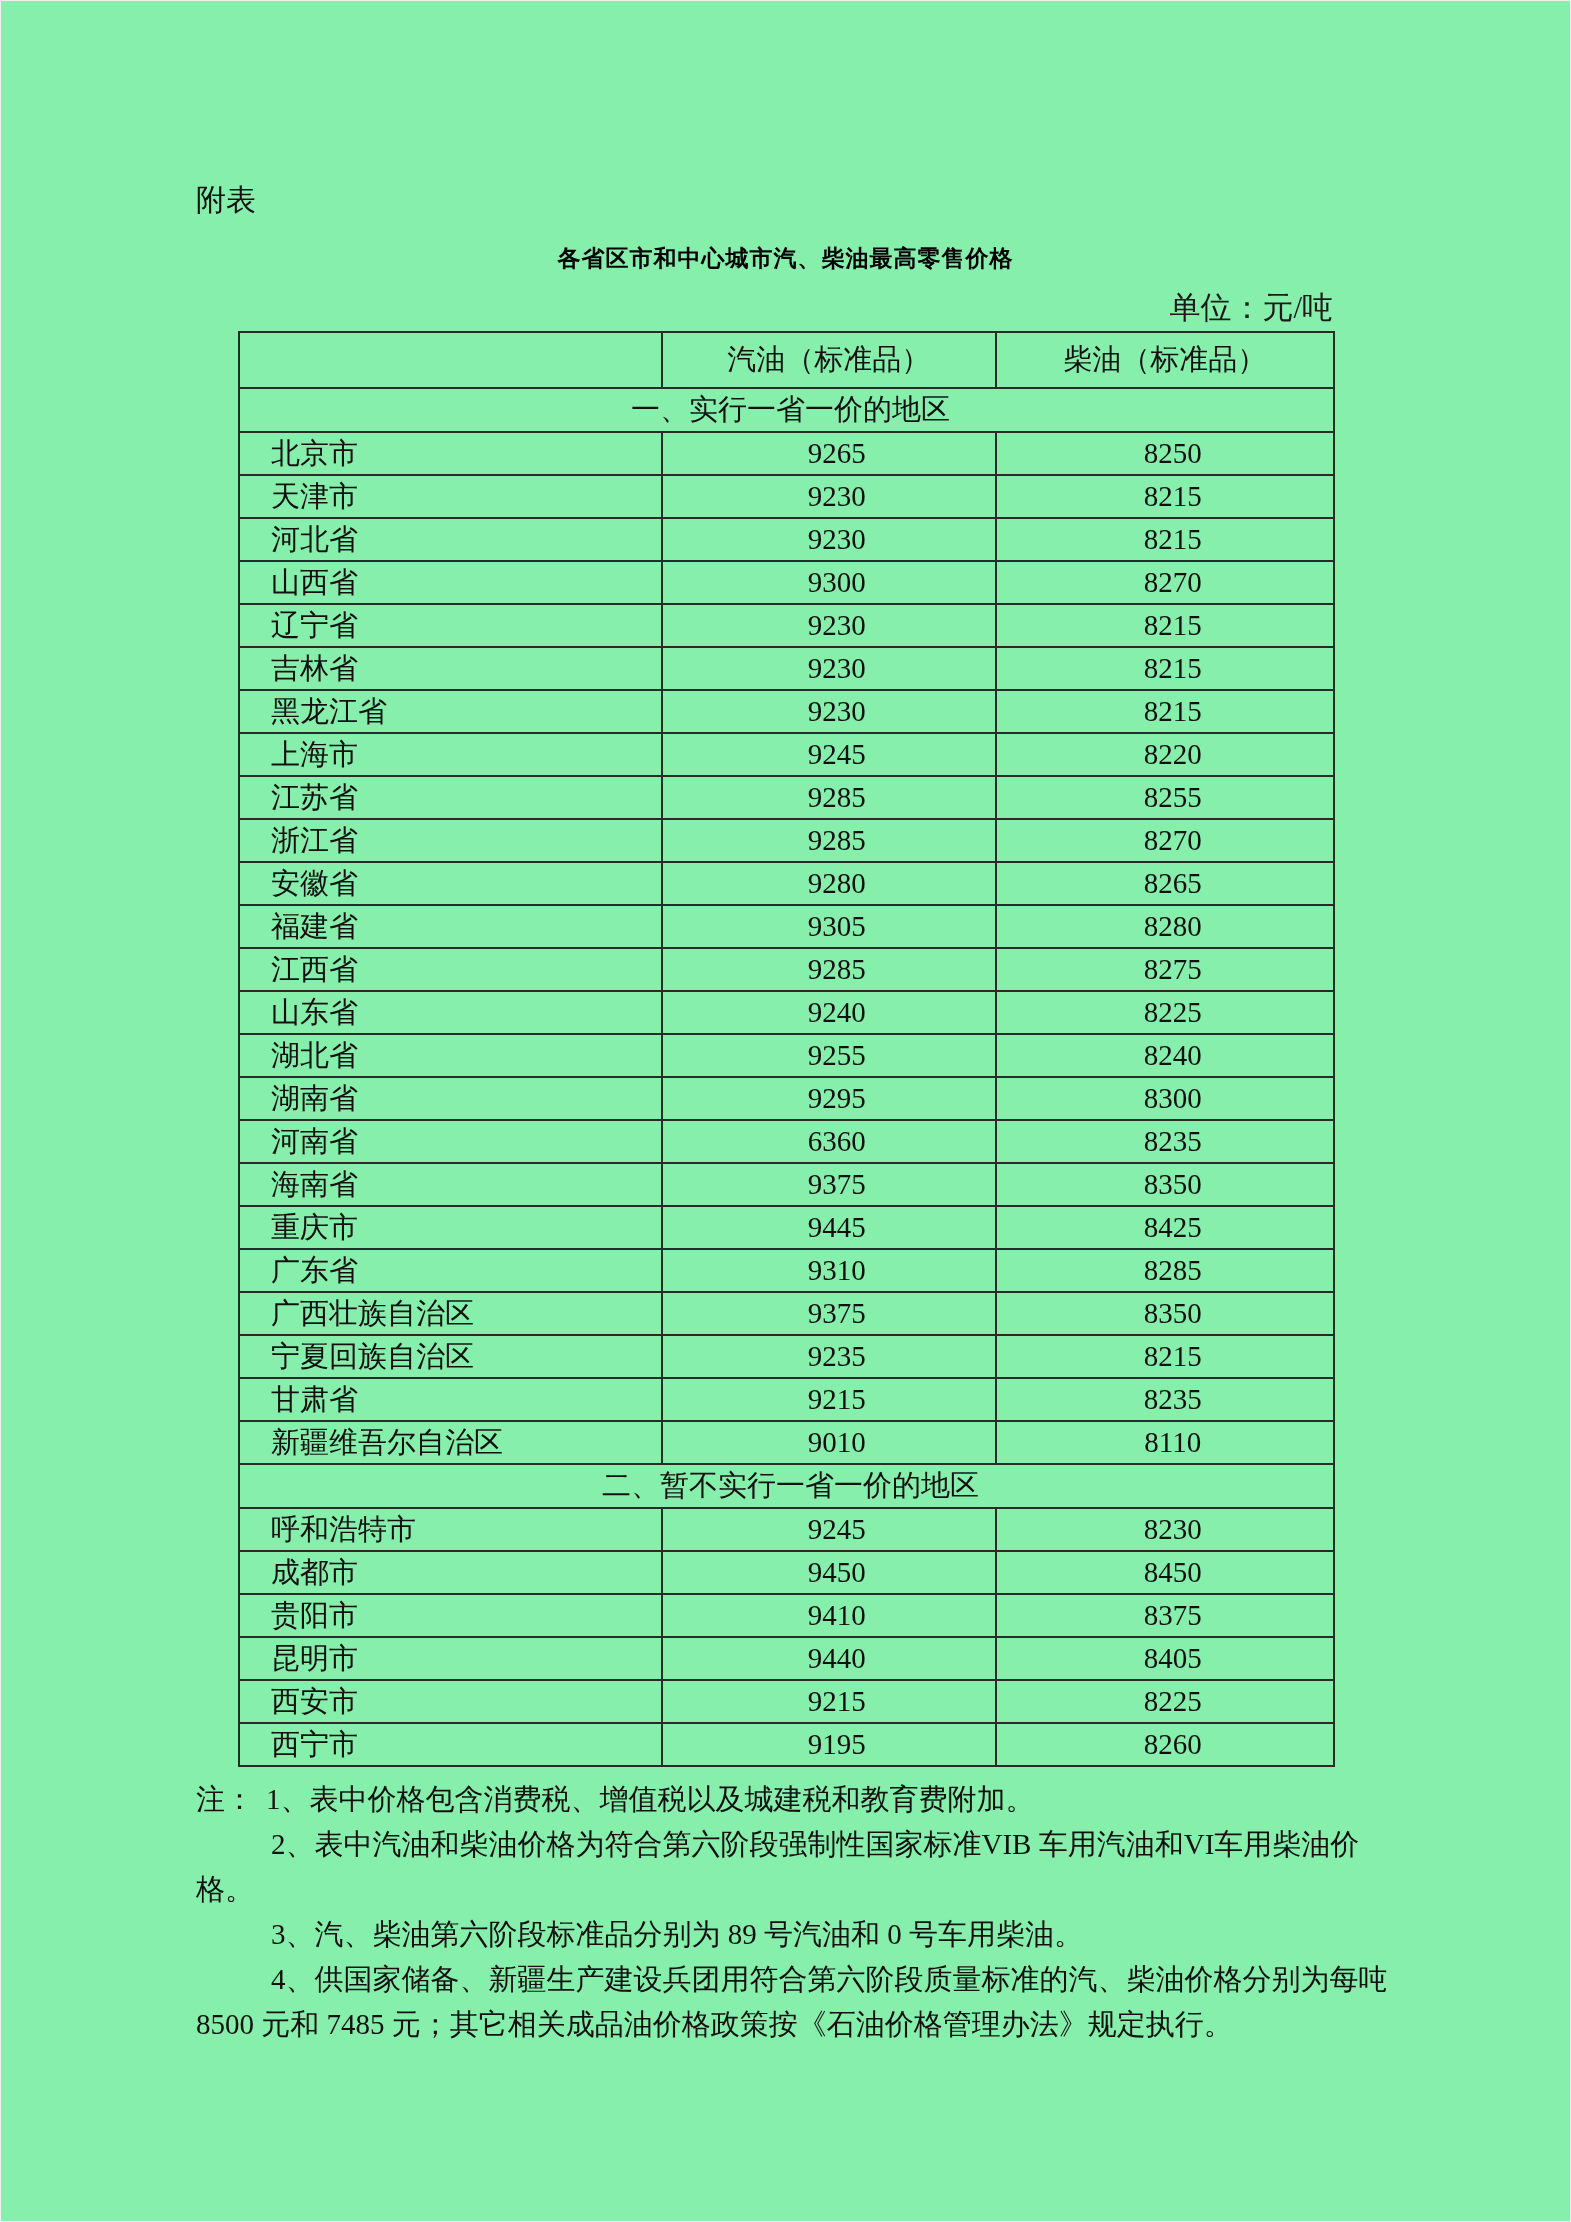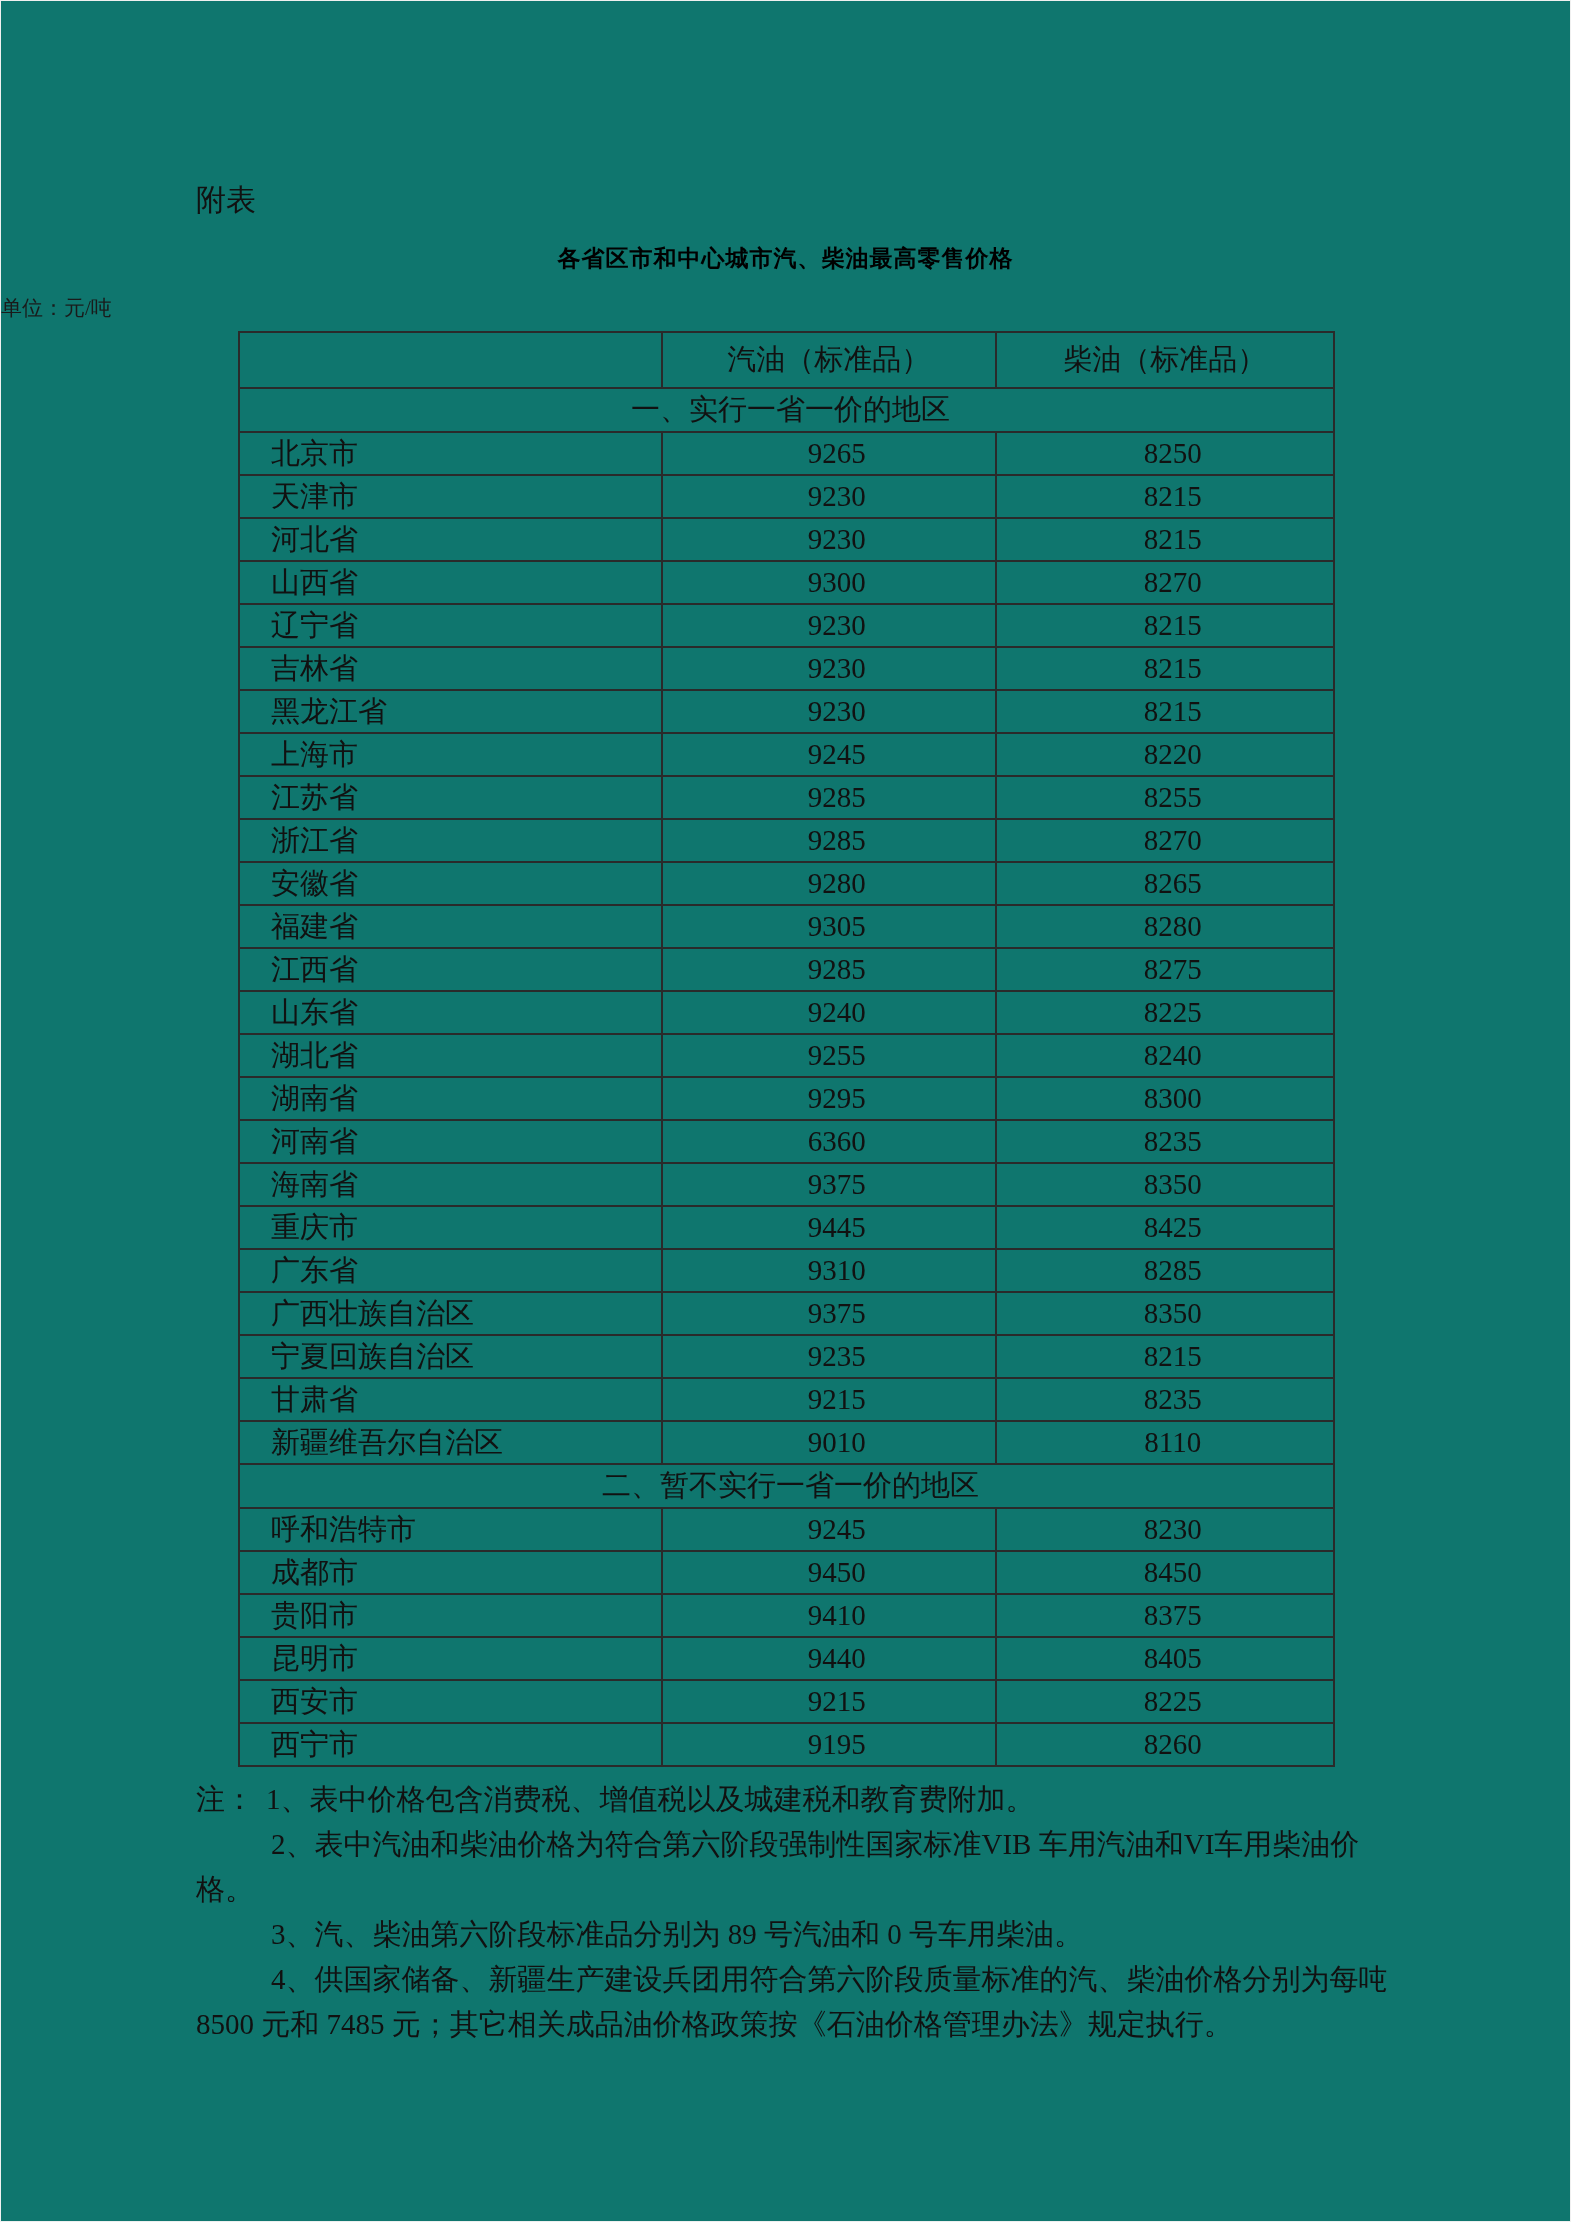--- a/index.html
+++ b/index.html
@@ -6,21 +6,21 @@
   html,body { background:#ffffff; }
   body {
     width:1571px; height:2222px;
     font-family:"Liberation Serif","DejaVu Serif",serif;
     color:#1a1a1a;
     position:relative;
     overflow:hidden;
   }
   .page {
     width:1571px; height:2222px;
-    background:#0f766e;
+    background:#86efac;
     border:1px solid #f0f0f0;
     padding-top:182px;
   }
   .top-label {
     margin-left:195px;
     font-size:30px;
     line-height:34px;
     color:#111;
   }
   .doc-title {
@@ -29,22 +29,22 @@
     font-family:"Liberation Sans","DejaVu Sans",sans-serif;
     font-weight:bold;
     font-size:23px;
     line-height:38px;
     color:#000;
     letter-spacing:1px;
   }
   .unit-label {
     margin-top:16px;
     margin-right:237px;
-    text-align:left;
-    font-size:21px;
+    text-align:right;
+    font-size:31px;
     line-height:30px;
   }
   table.price-table {
     margin-top:8px;
     margin-left:237px;
     width:1097px;
     border-collapse:collapse;
     table-layout:fixed;
   }
   table.price-table col.c1 { width:38.6%; }

